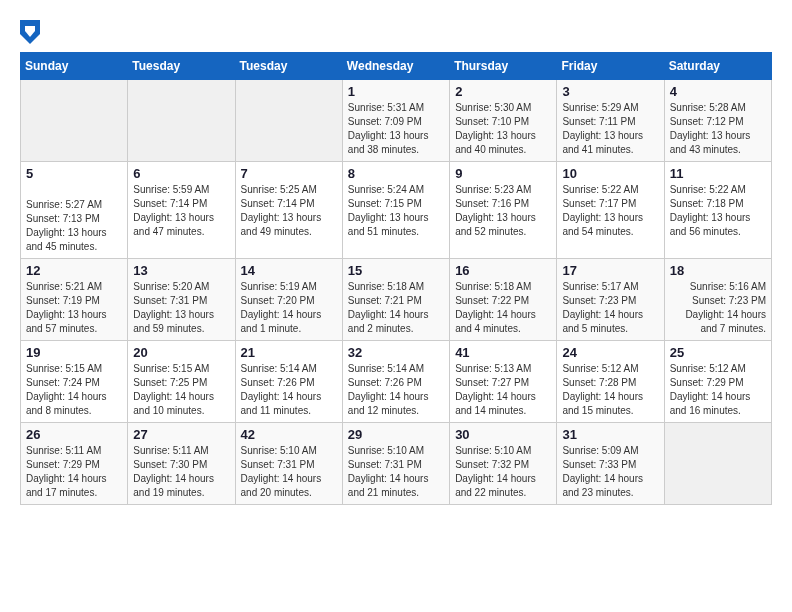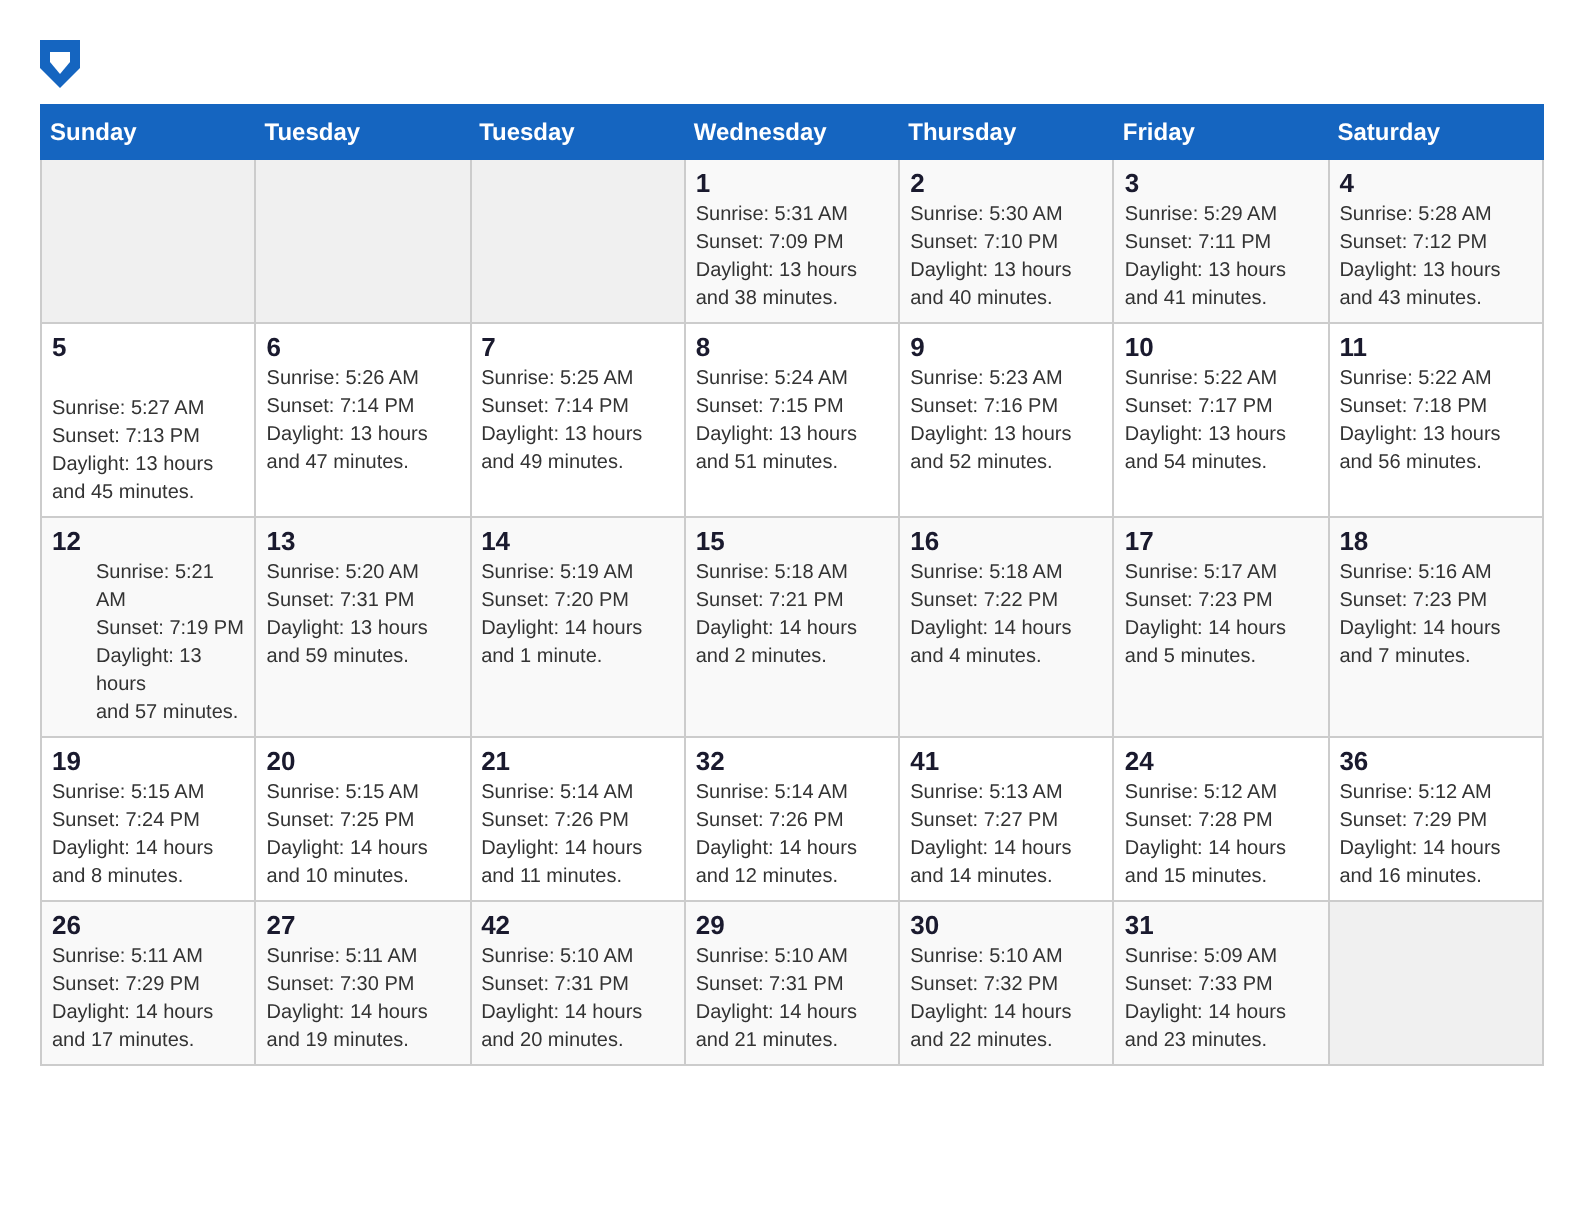--- a/index.html
+++ b/index.html
@@ -165,21 +165,21 @@
       <tr>
         <td>
           <span class="day-number">5</span>
           <div class="cell-content" style="white-space: pre-line; margin-top: 17px;">Sunrise: 5:27 AM
 Sunset: 7:13 PM
 Daylight: 13 hours
 and 45 minutes.</div>
         </td>
         <td>
           <span class="day-number">6</span>
-          <div class="cell-content" style="white-space: pre-line;">Sunrise: 5:26 AM
+          <div class="cell-content" style="white-space: pre-line;">Sunrise: 5:59 AM
 Sunset: 7:14 PM
 Daylight: 13 hours
 and 47 minutes.</div>
         </td>
         <td>
           <span class="day-number">7</span>
           <div class="cell-content" style="white-space: pre-line;">Sunrise: 5:25 AM
 Sunset: 7:14 PM
 Daylight: 13 hours
 and 49 minutes.</div>
@@ -209,21 +209,21 @@
           <span class="day-number">11</span>
           <div class="cell-content" style="white-space: pre-line;">Sunrise: 5:22 AM
 Sunset: 7:18 PM
 Daylight: 13 hours
 and 56 minutes.</div>
         </td>
       </tr>
       <tr>
         <td>
           <span class="day-number">12</span>
-          <div class="cell-content" style="white-space: pre-line; margin-left: 22px;">Sunrise: 5:21 AM
+          <div class="cell-content" style="white-space: pre-line;">Sunrise: 5:21 AM
 Sunset: 7:19 PM
 Daylight: 13 hours
 and 57 minutes.</div>
         </td>
         <td>
           <span class="day-number">13</span>
           <div class="cell-content" style="white-space: pre-line;">Sunrise: 5:20 AM
 Sunset: 7:31 PM
 Daylight: 13 hours
 and 59 minutes.</div>
@@ -251,21 +251,21 @@
         </td>
         <td>
           <span class="day-number">17</span>
           <div class="cell-content" style="white-space: pre-line;">Sunrise: 5:17 AM
 Sunset: 7:23 PM
 Daylight: 14 hours
 and 5 minutes.</div>
         </td>
         <td>
           <span class="day-number">18</span>
-          <div class="cell-content" style="white-space: pre-line;">Sunrise: 5:16 AM
+          <div class="cell-content" style="white-space: pre-line; text-align: right;">Sunrise: 5:16 AM
 Sunset: 7:23 PM
 Daylight: 14 hours
 and 7 minutes.</div>
         </td>
       </tr>
       <tr>
         <td>
           <span class="day-number">19</span>
           <div class="cell-content" style="white-space: pre-line;">Sunrise: 5:15 AM
 Sunset: 7:24 PM
@@ -301,21 +301,21 @@
 and 14 minutes.</div>
         </td>
         <td>
           <span class="day-number">24</span>
           <div class="cell-content" style="white-space: pre-line;">Sunrise: 5:12 AM
 Sunset: 7:28 PM
 Daylight: 14 hours
 and 15 minutes.</div>
         </td>
         <td>
-          <span class="day-number">36</span>
+          <span class="day-number">25</span>
           <div class="cell-content" style="white-space: pre-line;">Sunrise: 5:12 AM
 Sunset: 7:29 PM
 Daylight: 14 hours
 and 16 minutes.</div>
         </td>
       </tr>
       <tr>
         <td>
           <span class="day-number">26</span>
           <div class="cell-content" style="white-space: pre-line;">Sunrise: 5:11 AM

